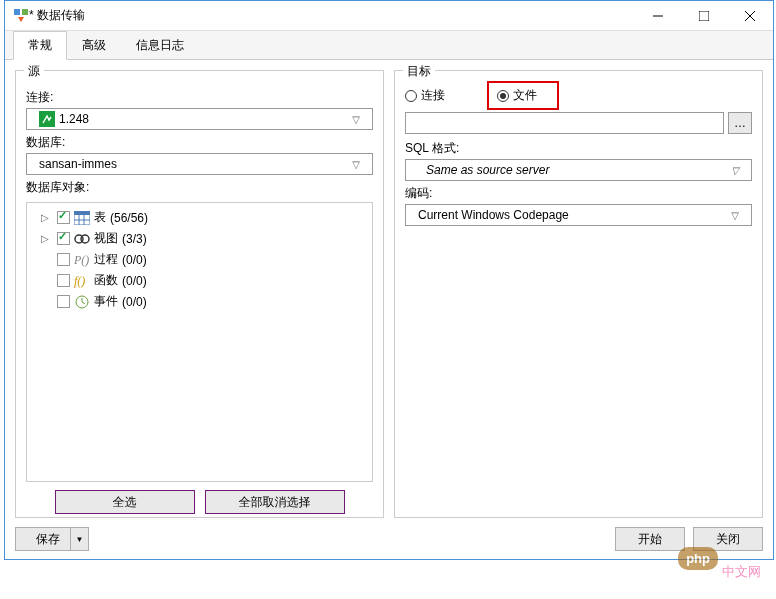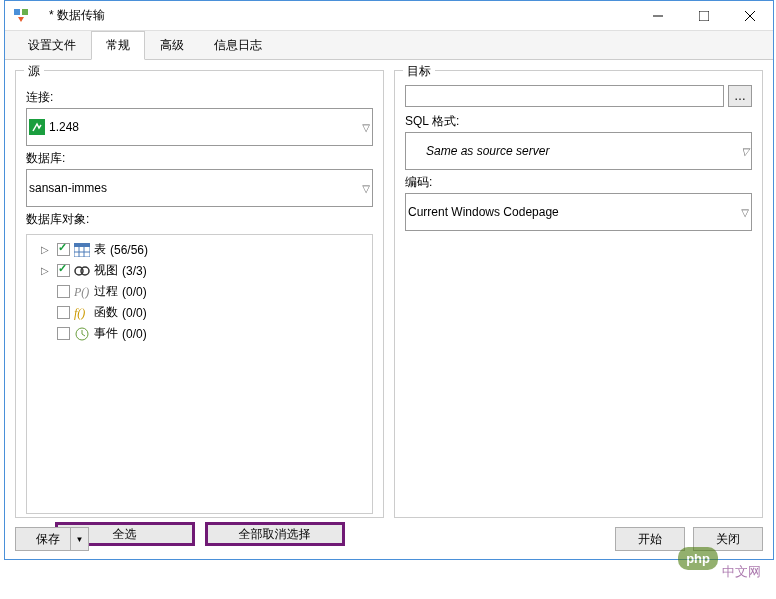--- a/index.html
+++ b/index.html
@@ -1,60 +1,60 @@
 <!DOCTYPE html>
 <html><head>
   <meta charset="utf-8">
   <style>
     * { box-sizing: border-box; margin: 0; padding: 0; font-family: "Microsoft YaHei", "Segoe UI", sans-serif; font-size: 12px; }
     body { background: #fff; width: 776px; height: 599px; overflow: hidden; position: relative; }
     .window { border: 1px solid #4a90d9; width: 770px; height: 560px; background: #fff; position: relative; margin-left: 4px; }
     .titlebar { height: 30px; display: flex; align-items: center; justify-content: space-between; padding: 0 0 0 8px; background: #fff; border-bottom: 1px solid #e0e0e0; }
-    .titlebar-left { display: flex; align-items: center; gap: 20px; }
+    .titlebar-left { display: flex; align-items: center; gap: 0; }
     .title-icon { width: 16px; height: 16px; display: inline-flex; }
     .win-controls { display: flex; }
     .win-btn { width: 46px; height: 30px; display: flex; align-items: center; justify-content: center; cursor: pointer; }
     .tabs { display: flex; border-bottom: 1px solid #ccc; padding-left: 8px; background: #f5f5f5; }
     .tab { padding: 5px 14px; border: 1px solid transparent; cursor: pointer; margin-bottom: -1px; }
     .tab.active { background: #fff; border: 1px solid #ccc; border-bottom: 1px solid #fff; }
     .content { display: flex; padding: 10px; gap: 10px; height: calc(100% - 90px); }
     .group { border: 1px solid #ccc; flex: 1; position: relative; padding: 14px 10px 10px; }
     .group-title { position: absolute; top: -8px; left: 8px; background: #fff; padding: 0 4px; }
     .label { display: block; margin-bottom: 2px; margin-top: 4px; }
-    .select { width: 100%; height: 38px; border: 1px solid #999; display: flex; align-items: center; justify-content: space-between; padding: 0 2px; background: #fff; cursor: pointer; }
+    .select { width: 100%; height: 22px; border: 1px solid #999; display: flex; align-items: center; justify-content: space-between; padding: 0 12px; background: #fff; cursor: pointer; }
     .select .chev { font-size: 10px; color: #666; }
     .conn-select { display: flex; align-items: center; gap: 4px; }
     .conn-icon { width: 16px; height: 16px; background: #1a9e3e; display: inline-flex; align-items: center; justify-content: center; }
     .tree { border: 1px solid #ccc; margin-top: 6px; height: 280px; padding: 4px; overflow: auto; }
     .tree-item { display: flex; align-items: center; gap: 4px; padding: 2px 0 2px 10px; }
     .expand { width: 12px; cursor: pointer; color: #666; font-size: 10px; }
     .cb { width: 13px; height: 13px; border: 1px solid #999; display: inline-block; background: #fff; cursor: pointer; }
     .cb.checked { background: linear-gradient(#fff,#fff); position: relative; }
     .cb.checked::after { content: "✓"; position: absolute; top: -3px; left: 0; color: #1a9e3e; font-size: 11px; font-weight: bold; }
     .tree-icon { width: 16px; height: 14px; display: inline-flex; }
     .btn-row { display: flex; gap: 10px; justify-content: center; margin-top: 8px; }
-    .btn { width: 140px; height: 24px; background: #e9e9e9; border: 3px solid #701a75; cursor: pointer; display: flex; align-items: center; justify-content: center; }
+    .btn { width: 140px; height: 24px; background: #e9e9e9; border: 1px solid #701a75; cursor: pointer; display: flex; align-items: center; justify-content: center; }
     .radio-row { display: flex; align-items: center; gap: 50px; margin-bottom: 6px; }
     .radio-item { display: flex; align-items: center; gap: 4px; cursor: pointer; }
     .radio-item.boxed { border: 2px solid #d00; padding: 4px 20px 4px 8px; margin: -4px -8px; }
     .radio { width: 12px; height: 12px; border: 1px solid #333; border-radius: 50%; display: inline-flex; align-items: center; justify-content: center; }
     .radio.sel::after { content: ""; width: 6px; height: 6px; background: #333; border-radius: 50%; }
     .file-row { display: flex; gap: 4px; margin-bottom: 6px; }
     .text-input { flex: 1; height: 22px; border: 1px solid #999; background: #fff; padding: 0 4px; }
     .browse-btn { width: 24px; height: 22px; border: 1px solid #999; background: #e9e9e9; cursor: pointer; display: flex; align-items: center; justify-content: center; }
     .select.indent { padding-left: 20px; font-style: italic; }
     .footer { position: absolute; bottom: 8px; left: 10px; right: 10px; display: flex; justify-content: space-between; }
     .footer-left, .footer-right { display: flex; gap: 8px; }
     .fbtn { min-width: 70px; height: 24px; background: #e9e9e9; border: 1px solid #adadad; cursor: pointer; display: flex; align-items: center; justify-content: center; padding: 0 10px; }
     .save-btn { position: relative; padding-right: 0; text-align: right; }
     .save-main { padding: 0 10px; height: 100%; display: flex; align-items: center; }
     .save-drop { width: 18px; height: 100%; border-left: 1px solid #adadad; display: flex; align-items: center; justify-content: center; font-size: 8px; }
     .watermark { position: absolute; right: 15px; bottom: 18px; opacity: 0.6; display: flex; align-items: center; gap: 4px; pointer-events: none; }
-    .wm-badge { background: #4d7c0f; color: #fff; padding: 4px 8px; border-radius: 10px; font-size: 13px; font-weight: bold; }
-    .wm-text { color: #701a75; font-size: 13px; margin-top: 28px; }
+    .wm-badge { background: #a16207; color: #fff; padding: 4px 8px; border-radius: 10px; font-size: 13px; font-weight: bold; }
+    .wm-text { color: #ec4899; font-size: 13px; margin-top: 28px; }
   </style>
 </head>
 <body>
 
 <div class="window">
   <div class="titlebar">
     <div class="titlebar-left">
       <span class="title-icon">
         <svg viewBox="0 0 16 16">
             <rect x="1" y="1" width="6" height="6" fill="#4a90d9"></rect>
@@ -78,21 +78,20 @@
       <div class="win-btn">
           <svg width="10" height="10">
             <line x1="0" y1="0" x2="10" y2="10" stroke="#000"></line>
             <line x1="10" y1="0" x2="0" y2="10" stroke="#000"></line>
           </svg>
         </div>
     </div>
   </div>
 
   <div class="tabs">
-    <div class="tab">设置文件</div>
     <div class="tab active">常规</div>
     <div class="tab">高级</div>
     <div class="tab">信息日志</div>
   </div>
 
   <div class="content">
 
     <div class="group">
       <span class="group-title">源</span>
       <span class="label">连接:</span>
@@ -170,20 +169,30 @@
         </div>
       </div>
       <div class="btn-row">
         <div class="btn">全选</div>
         <div class="btn">全部取消选择</div>
       </div>
     </div>
 
     <div class="group">
       <span class="group-title">目标</span>
+      <div class="radio-row">
+        <div class="radio-item">
+          <span class="radio"></span>
+          <span>连接</span>
+        </div>
+        <div class="radio-item boxed">
+          <span class="radio sel"></span>
+          <span>文件</span>
+        </div>
+      </div>
       <div class="file-row">
         <div class="text-input"></div>
         <div class="browse-btn">…</div>
       </div>
       <span class="label">SQL 格式:</span>
       <div class="select indent">
         <span>Same as source server</span>
         <span class="chev">▽</span>
       </div>
       <span class="label">编码:</span>

